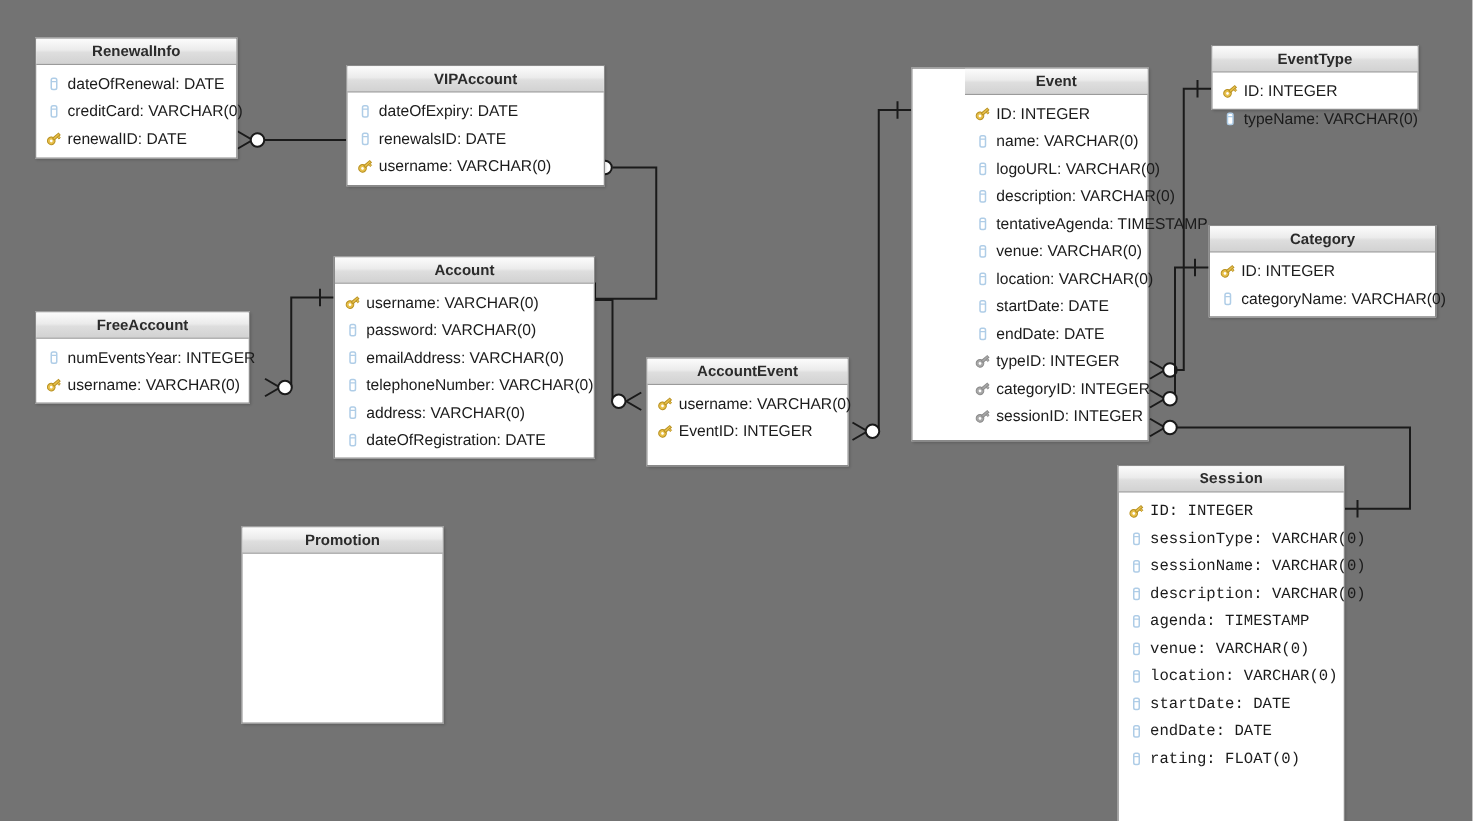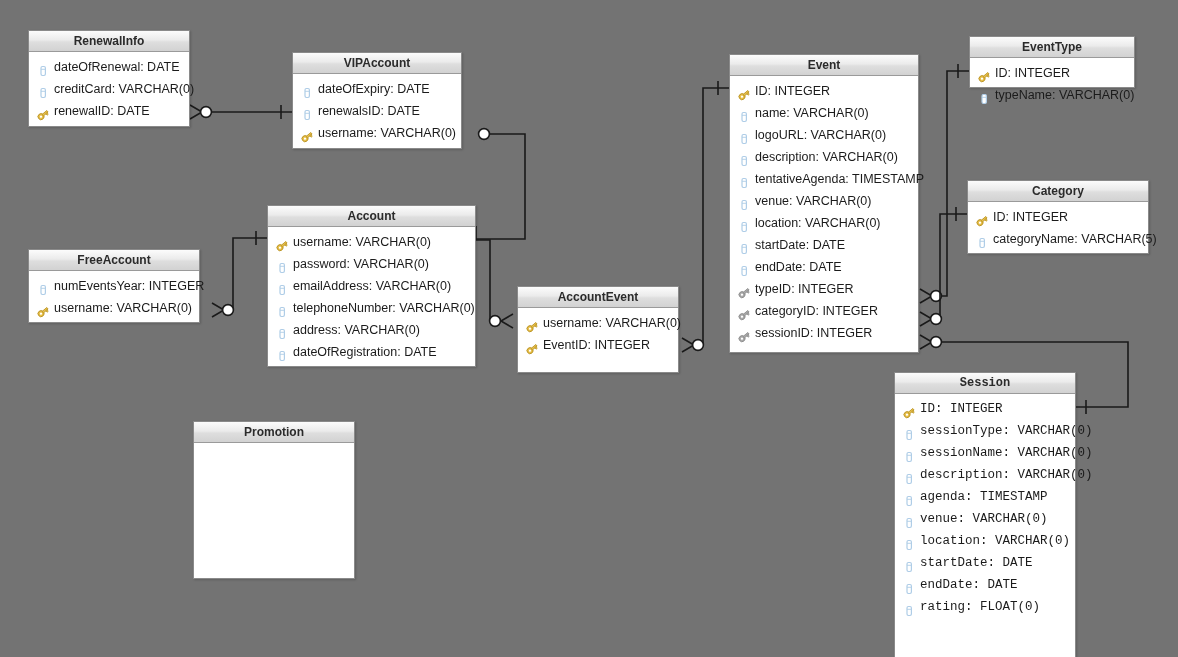--- a/index.html
+++ b/index.html
@@ -49,21 +49,21 @@
   }
   .attr {
     box-sizing: border-box;
     height: 22px;
     line-height: 22px;
     padding-left: 7px;
     font-size: 12.5px;
     color: #1b1b1b;
     white-space: nowrap;
     display: flex;
-    align-items: flex-end;
+    align-items: center;
   }
   .ico {
     display: inline-block;
     width: 14px;
     height: 14px;
     margin-right: 4px;
     flex: 0 0 14px;
     position: relative;
     top: 0px;
   }
@@ -168,21 +168,21 @@
                 <circle cx="4.4" cy="7" r="1.1" fill="#ffffff"></circle>
                 <rect x="6.6" y="6.0" width="6.2" height="2.0" fill="#E8C04A" stroke="#b99224" stroke-width="0.8"></rect>
                 <rect x="10.0" y="7.8" width="1.5" height="2.0" fill="#E8C04A" stroke="#b99224" stroke-width="0.7"></rect>
               </g>
             </svg>
           </span>
           <span class="attr-text">renewalID: DATE</span>
         </div>
       </div>
     </div>
-    <div class="entity" style="left: 292px; top: 52px; width: 170px; height: 97px;">
+    <div class="entity" style="left: 277px; top: 52px; width: 207px; height: 97px;">
       <div class="entity-header">VIPAccount</div>
       <div class="entity-body">
         <div class="attr">
           <span class="ico">
             <svg width="14" height="14" viewBox="0 0 14 14" aria-hidden="true">
               <rect x="5" y="2.5" width="4.4" height="9" rx="1.4" ry="1.4" fill="#ffffff" stroke="#AFCDE7" stroke-width="1.2"></rect>
               <line x1="5" y1="5.3" x2="9.4" y2="5.3" stroke="#AFCDE7" stroke-width="0.9"></line>
             </svg>
           </span>
           <span class="attr-text">dateOfExpiry: DATE</span>
@@ -328,21 +328,21 @@
                 <circle cx="4.4" cy="7" r="1.1" fill="#ffffff"></circle>
                 <rect x="6.6" y="6.0" width="6.2" height="2.0" fill="#E8C04A" stroke="#b99224" stroke-width="0.8"></rect>
                 <rect x="10.0" y="7.8" width="1.5" height="2.0" fill="#E8C04A" stroke="#b99224" stroke-width="0.7"></rect>
               </g>
             </svg>
           </span>
           <span class="attr-text">EventID: INTEGER</span>
         </div>
       </div>
     </div>
-    <div class="entity" style="left: 729px; top: 54px; width: 190px; height: 299px;">
+    <div class="entity" style="left: 729px; top: 54px; width: 190px; height: 299px; padding-left: 42px;">
       <div class="entity-header">Event</div>
       <div class="entity-body">
         <div class="attr">
           <span class="ico">
             <svg width="14" height="14" viewBox="0 0 14 14" aria-hidden="true">
               <g transform="rotate(-40 7 7)">
                 <circle cx="4.4" cy="7" r="3.0" fill="#E8C04A" stroke="#b99224" stroke-width="0.9"></circle>
                 <circle cx="4.4" cy="7" r="1.1" fill="#ffffff"></circle>
                 <rect x="6.6" y="6.0" width="6.2" height="2.0" fill="#E8C04A" stroke="#b99224" stroke-width="0.8"></rect>
                 <rect x="10.0" y="7.8" width="1.5" height="2.0" fill="#E8C04A" stroke="#b99224" stroke-width="0.7"></rect>
@@ -507,21 +507,21 @@
           </span>
           <span class="attr-text">ID: INTEGER</span>
         </div>
         <div class="attr">
           <span class="ico">
             <svg width="14" height="14" viewBox="0 0 14 14" aria-hidden="true">
               <rect x="5" y="2.5" width="4.4" height="9" rx="1.4" ry="1.4" fill="#ffffff" stroke="#AFCDE7" stroke-width="1.2"></rect>
               <line x1="5" y1="5.3" x2="9.4" y2="5.3" stroke="#AFCDE7" stroke-width="0.9"></line>
             </svg>
           </span>
-          <span class="attr-text">categoryName: VARCHAR(5)</span>
+          <span class="attr-text">categoryName: VARCHAR(0)</span>
         </div>
       </div>
     </div>
     <div class="entity" style="left: 894px; top: 372px; width: 182px; height: 287px; font-family: Liberation Mono, monospace;">
       <div class="entity-header">Session</div>
       <div class="entity-body">
         <div class="attr">
           <span class="ico">
             <svg width="14" height="14" viewBox="0 0 14 14" aria-hidden="true">
               <g transform="rotate(-40 7 7)">

